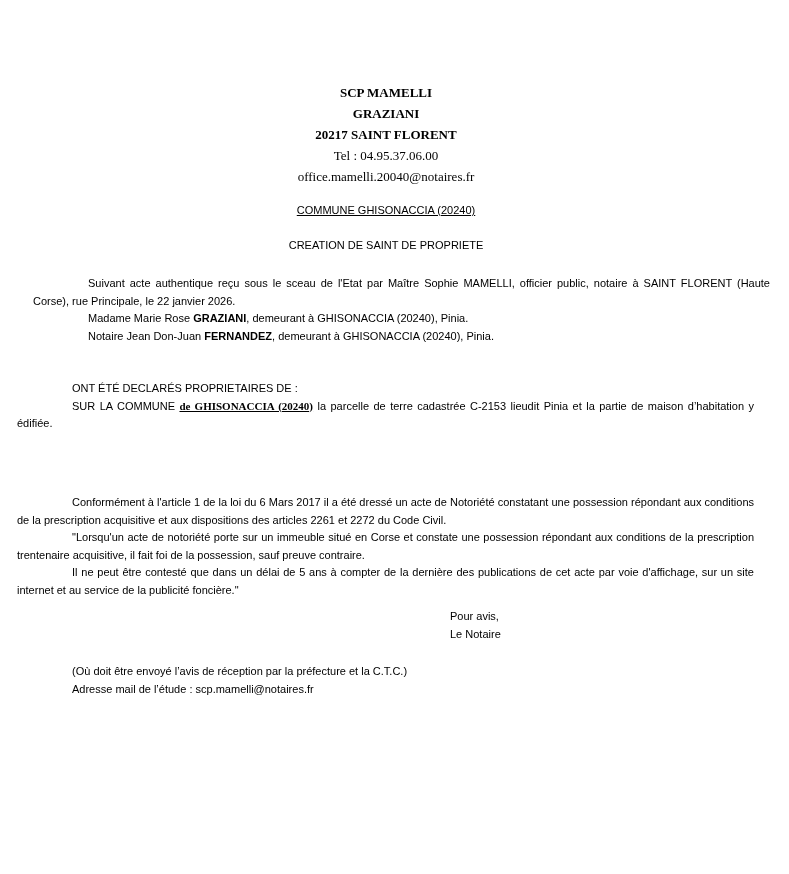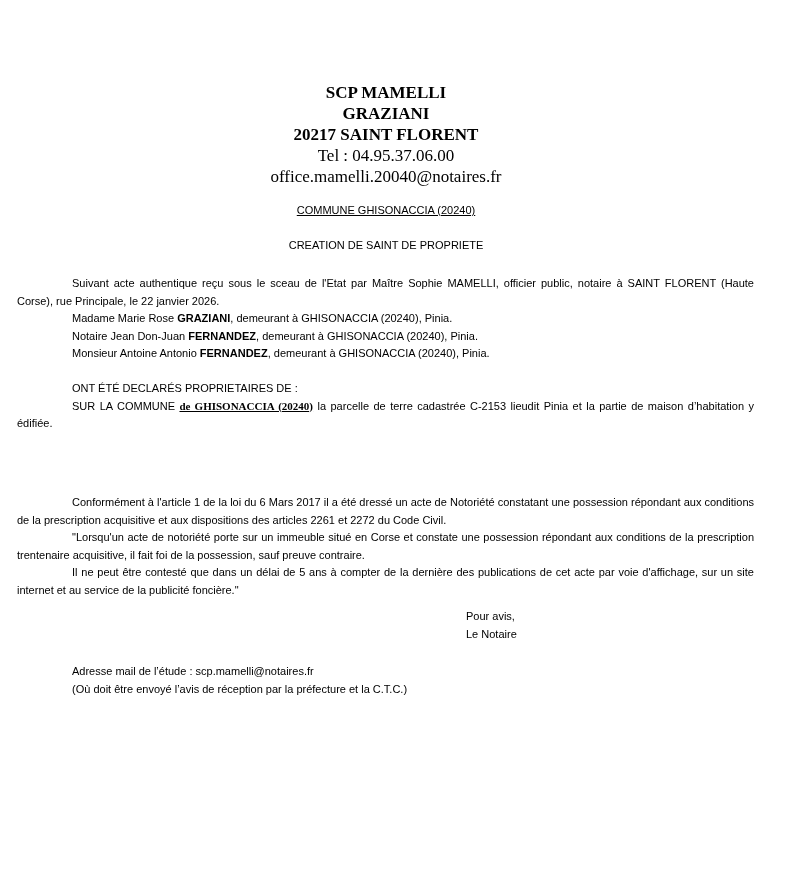--- a/index.html
+++ b/index.html
@@ -1,69 +1,68 @@
 <!DOCTYPE html>
 <html><head>
   <meta charset="utf-8">
   <style>
     html, body { margin: 0; padding: 0; background: #ffffff; }
     body { width: 789px; height: 874px; position: relative; overflow: hidden; color: #000; }
     .header { position: absolute; top: 82px; left: 0; width: 772px; text-align: center;
-      font-family: "Liberation Serif", serif; font-size: 17px; line-height: 21px; }
+      font-family: "Liberation Serif", serif; font-size: 13px; line-height: 21px; }
     .header .b { font-weight: bold; }
     .sans { font-family: "Liberation Sans", sans-serif; font-size: 11px; }
     .commune { position: absolute; top: 204px; left: 0; width: 772px; text-align: center; }
     .commune span { text-decoration: underline; }
     .title { position: absolute; top: 239px; left: 0; width: 772px; text-align: center; }
     .body { position: absolute; left: 17px; width: 737px; line-height: 17.5px; }
     .just { text-align: justify; text-align-last: left; }
     .ind { text-indent: 55px; }
     .ind-line { padding-left: 55px; }
     p { margin: 0; }
     .bold { font-weight: bold; }
     .ul { text-decoration: underline; font-family: Liberation Serif, serif; }
-    .sig { position: absolute; left: 466px; top: 608px; line-height: 17.5px; }
+    .sig { position: absolute; left: 450px; top: 608px; line-height: 17.5px; }
     .footer { position: absolute; left: 72px; top: 663px; line-height: 17.5px; }
   </style>
 </head>
 <body>
 
 <div class="header">
   <div class="b">SCP MAMELLI</div>
   <div class="b">GRAZIANI</div>
   <div class="b">20217 SAINT FLORENT</div>
   <div>Tel : 04.95.37.06.00</div>
   <div>office.mamelli.20040@notaires.fr</div>
 </div>
 
 <div class="commune sans">
   <span>COMMUNE GHISONACCIA (20240)</span>
 </div>
 
 <div class="title sans">CREATION DE SAINT DE PROPRIETE</div>
 
-<div class="body sans" style="top:275px;">
+<div class="body sans" style="top:275px;margin-left:16px;">
   <p class="just ind">Suivant acte authentique reçu sous le sceau de l'Etat par Maître Sophie MAMELLI, officier public, notaire à SAINT FLORENT (Haute Corse), rue Principale, le 22 janvier 2026.</p>
   <p class="ind-line"><span>Madame Marie Rose </span><span class="bold">GRAZIANI</span><span>,  demeurant à GHISONACCIA (20240), Pinia.</span></p>
   <p class="ind-line"><span>Notaire Jean Don-Juan </span><span class="bold">FERNANDEZ</span><span>,  demeurant à GHISONACCIA (20240), Pinia.</span></p>
-  <p class="ind-line"><span>Monsieur Antoine Antonio </span><span class="bold">FERNANDEZ</span><span>,  demeurant à GHISONACCIA (20240), Pinia.</span></p>
 </div>
 
 <div class="body sans" style="top:380px;">
   <p class="ind-line">ONT  ÉTÉ DECLARÉS PROPRIETAIRES DE :</p>
   <p class="just ind"><span>SUR LA COMMUNE </span><span class="bold ul">de GHISONACCIA (20240)</span><span> la parcelle de terre cadastrée C-2153 lieudit Pinia et la partie de maison d’habitation y édifiée.</span></p>
 </div>
 
 <div class="body sans" style="top:450px;margin-top:44px;">
   <p class="just ind">Conformément à l'article 1 de la loi du 6 Mars 2017 il a été dressé un acte de Notoriété constatant une possession répondant aux conditions de la prescription acquisitive et aux dispositions des articles 2261 et 2272 du Code Civil.</p>
   <p class="just ind">"Lorsqu'un acte de notoriété porte sur un immeuble situé en Corse et constate une possession répondant aux conditions de la prescription trentenaire acquisitive, il fait foi de la possession, sauf preuve contraire.</p>
   <p class="just ind">Il ne peut être contesté que dans un délai de 5 ans à compter de la dernière des publications de cet acte par voie d'affichage, sur un site internet et au service de la publicité foncière."</p>
 </div>
 
 <div class="sig sans">
   <div>Pour avis,</div>
   <div>Le Notaire</div>
 </div>
 
 <div class="footer sans">
+  <div>(Où doit être envoyé l’avis de réception par la préfecture et la C.T.C.)</div>
   <div>Adresse mail de l’étude : scp.mamelli@notaires.fr</div>
-  <div>(Où doit être envoyé l’avis de réception par la préfecture et la C.T.C.)</div>
 </div>
 
 </body></html>

